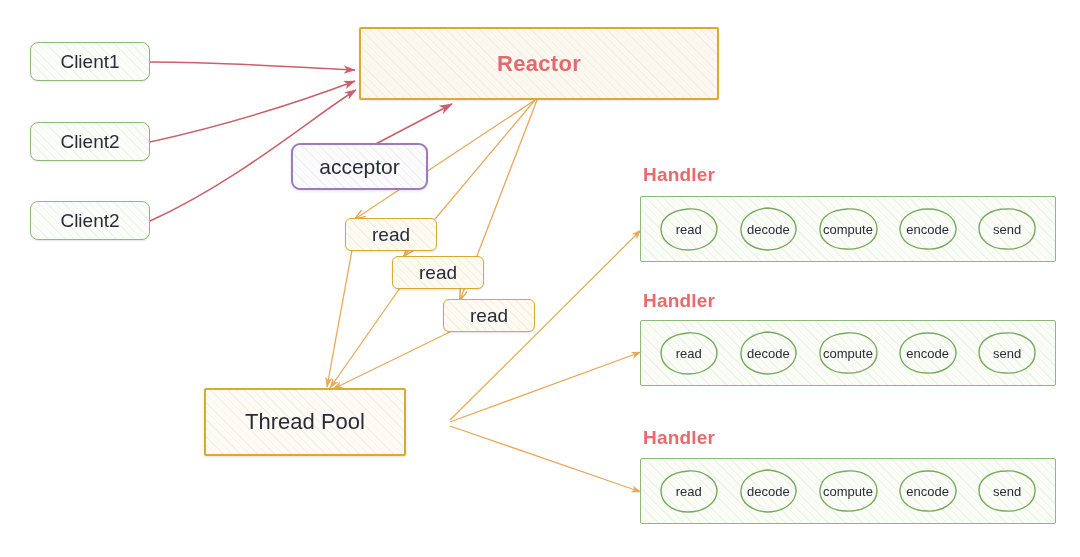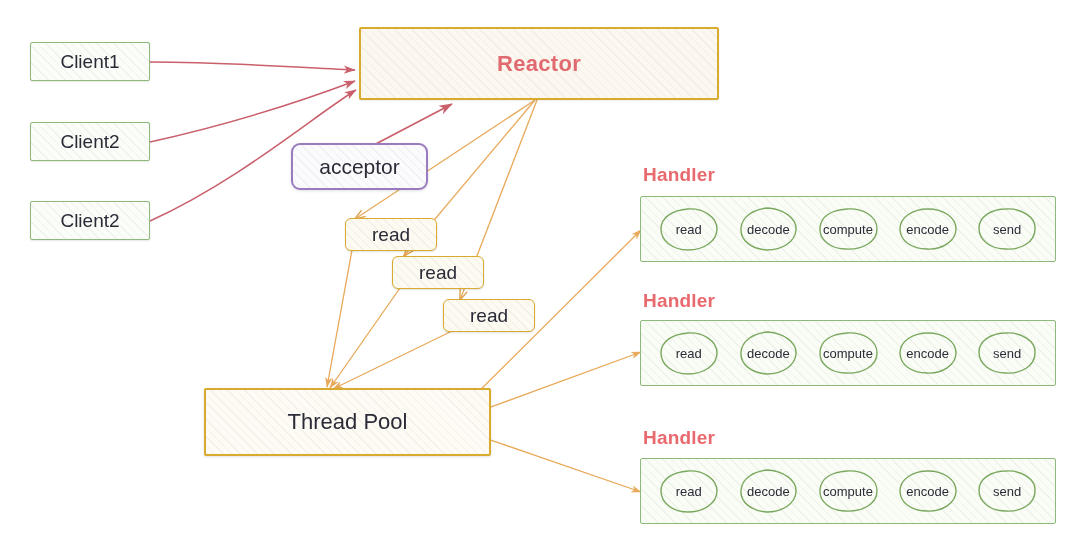--- a/index.html
+++ b/index.html
@@ -36,21 +36,21 @@
       rgba(0,0,0,0.045) 0px,
       rgba(0,0,0,0.045) 1px,
       rgba(0,0,0,0) 1px,
       rgba(0,0,0,0) 6px);
   }
 
   
   .client{
     border:1.5px solid #8fb97a;
     background-color:#fafdf8;
-    border-radius:2px;
+    border-radius:8px;
     font-size:19px;
     color:#2b2b38;
     box-shadow:0 1px 2px rgba(0,0,0,.10);
   }
 
   
   .reactor{
     border:2px solid #d8ab2e;
     background-color:#fdf8ef;
     border-radius:2px;
@@ -223,21 +223,21 @@
   <div class="node readbox hatch" style="left:345px;top:218px;width:92px;height:33px;">
     <span>read</span>
   </div>
   <div class="node readbox hatch" style="left:392px;top:256px;width:92px;height:33px;">
     <span>read</span>
   </div>
   <div class="node readbox hatch" style="left:443px;top:299px;width:92px;height:33px;">
     <span>read</span>
   </div>
 
-  <div class="node threadpool hatch" style="left:204px;top:388px;width:287px;height:68px;">
+  <div class="node threadpool hatch" style="left:204px;top:388px;width:202px;height:68px;">
     <span>Thread Pool</span>
   </div>
 
   <div class="handler-label" style="left:643px;top:164px;">Handler</div>
   <div class="node handler-box hatch" style="left:640px;top:196px;width:416px;height:66px;">
     <div class="stage-list">
       <div class="stage-ellipse">
         <svg viewBox="0 0 64 46" xmlns="http://www.w3.org/2000/svg">
             <path d="M31 3 C46 2 60 11 60 23 C60 35 47 44 31 44 C16 44 4 35 4 23 C4 11 16 4 31 3 Z" fill="none" stroke="#7aa85f" stroke-width="1.4"></path>
           </svg>

